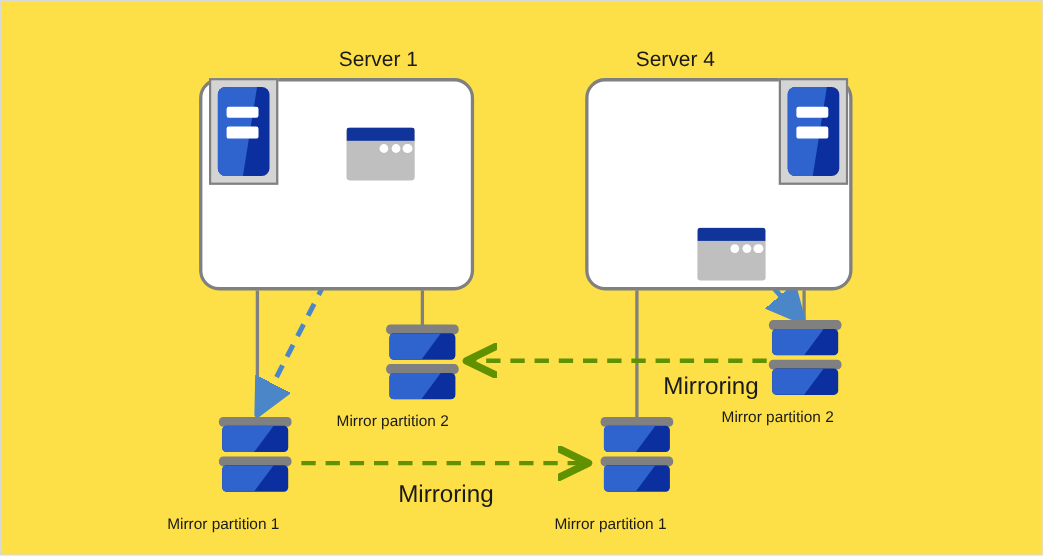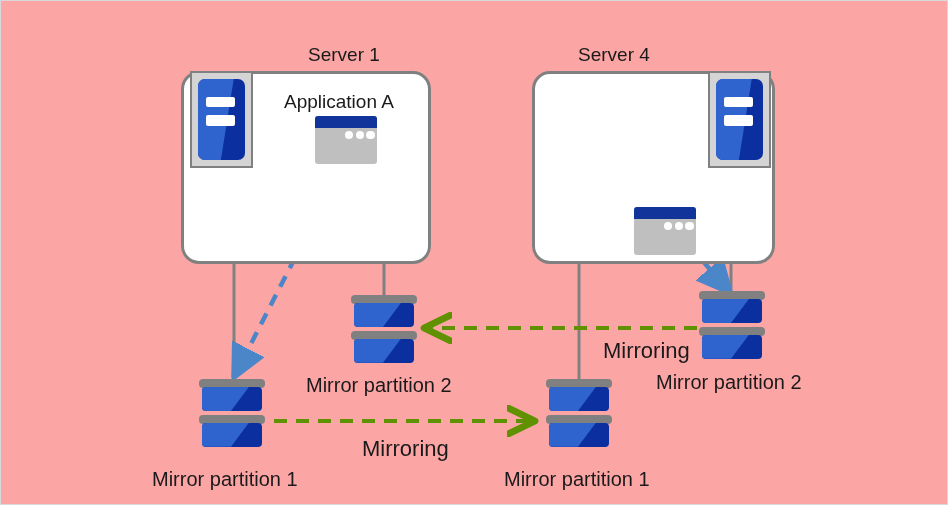--- a/index.html
+++ b/index.html
@@ -7,21 +7,21 @@
     padding: 0;
     background: #ffffff;
   }
   body {
     font-family: "Liberation Sans", sans-serif;
   }
   #canvas {
     position: relative;
     width: 948px;
     height: 505px;
-    background: #fca5a5;
+    background: #fde047;
     border: 1px solid #d9d9d9;
     box-sizing: border-box;
     overflow: hidden;
     text-decoration: underline;
   }
   #diagram-svg {
     position: absolute;
     left: 0;
     top: 0;
     width: 948px;
@@ -34,21 +34,21 @@
     white-space: nowrap;
     line-height: 1;
   }
   .lbl-server {
     font-size: 19px;
   }
   .lbl-app {
     font-size: 19px;
   }
   .lbl-part {
-    font-size: 20px;
+    font-size: 14px;
   }
   .lbl-mirroring {
     font-size: 22px;
   }
 
   
   .server-box {
     position: absolute;
     border: 3px solid #808080;
     border-radius: 18px;
@@ -190,21 +190,20 @@
 
   <div class="server-box" style="left:180px; top:70px; width:250px; height:193px;"></div>
 
   <div class="server-icon" style="left:189px; top:70px; width:63px; height:97px;">
     <div class="body">
       <div class="bar b1"></div>
       <div class="bar b2"></div>
     </div>
   </div>
 
-  <div class="lbl lbl-app" style="left:283px; top:91px;">Application A</div>
 
   <div class="app-icon" style="left:314px; top:115px; width:62px; height:48px;">
     <div class="titlebar"></div>
     <div class="dot d1"></div>
     <div class="dot d2"></div>
     <div class="dot d3"></div>
   </div>
 
   <div class="lbl lbl-server" style="left:577px; top:44px;">Server 4</div>
 

